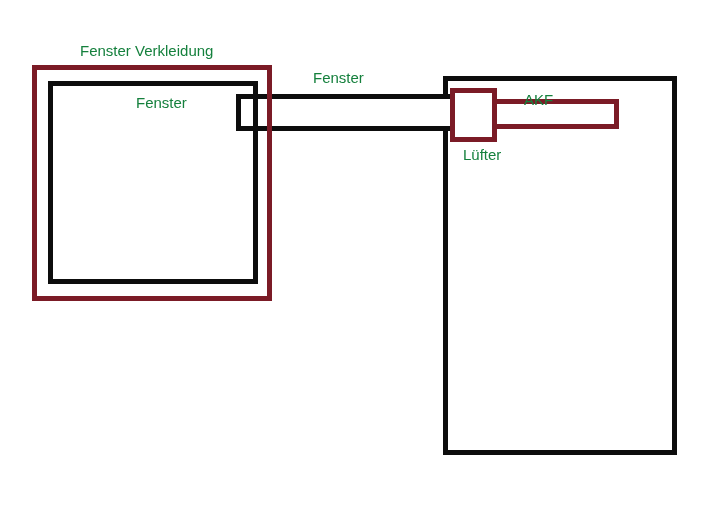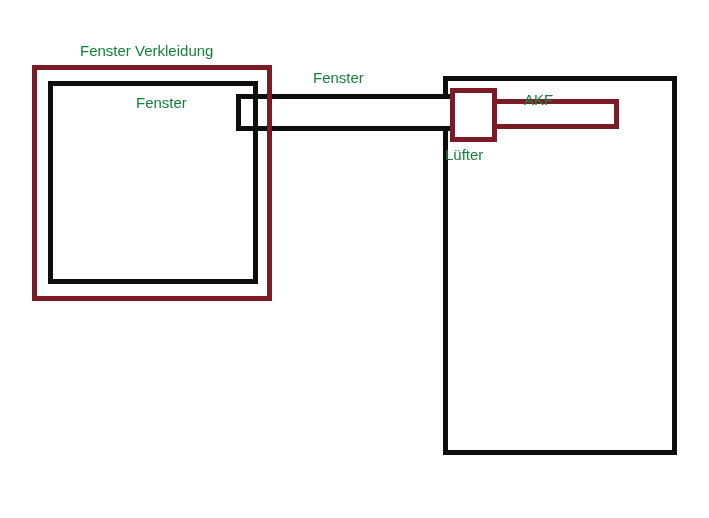--- a/index.html
+++ b/index.html
@@ -69,21 +69,21 @@
     position: absolute;
     color: #15803d;
     font-size: 15px;
     line-height: 1.1;
     white-space: nowrap;
     z-index: 7;
   }
   .lbl-verkleidung { left: 80px;  top: 43px; }
   .lbl-fenster     { left: 112px;  top: 95px; margin-left: 24px; }
   .lbl-schlauch    { left: 313px; top: 70px; }
-  .lbl-luefter     { left: 445px; top: 147px; }
+  .lbl-luefter     { left: 463px; top: 147px; }
   .lbl-akf         { left: 524px; top: 92px; }
 </style>
 </head>
 <body>
 
 <div class="canvas">
 
   <div class="shape big-box"></div>
 
   <div class="shape schlauch-box"></div>

